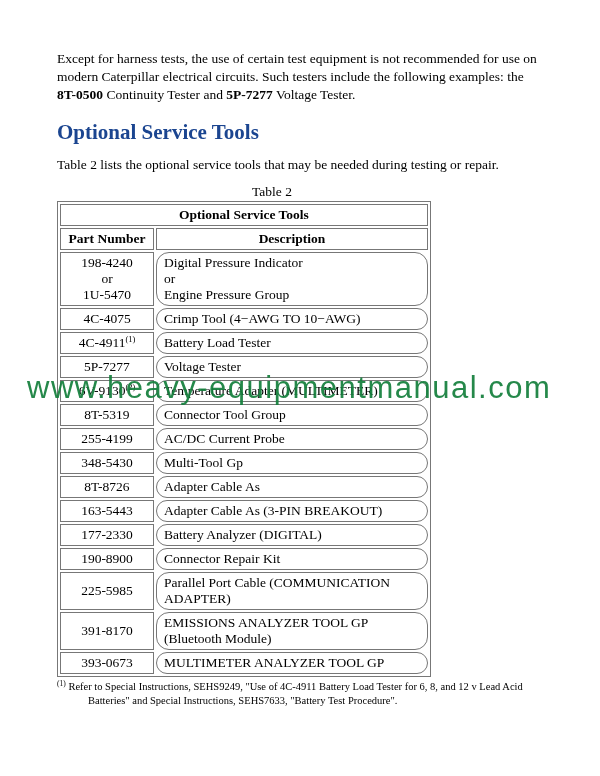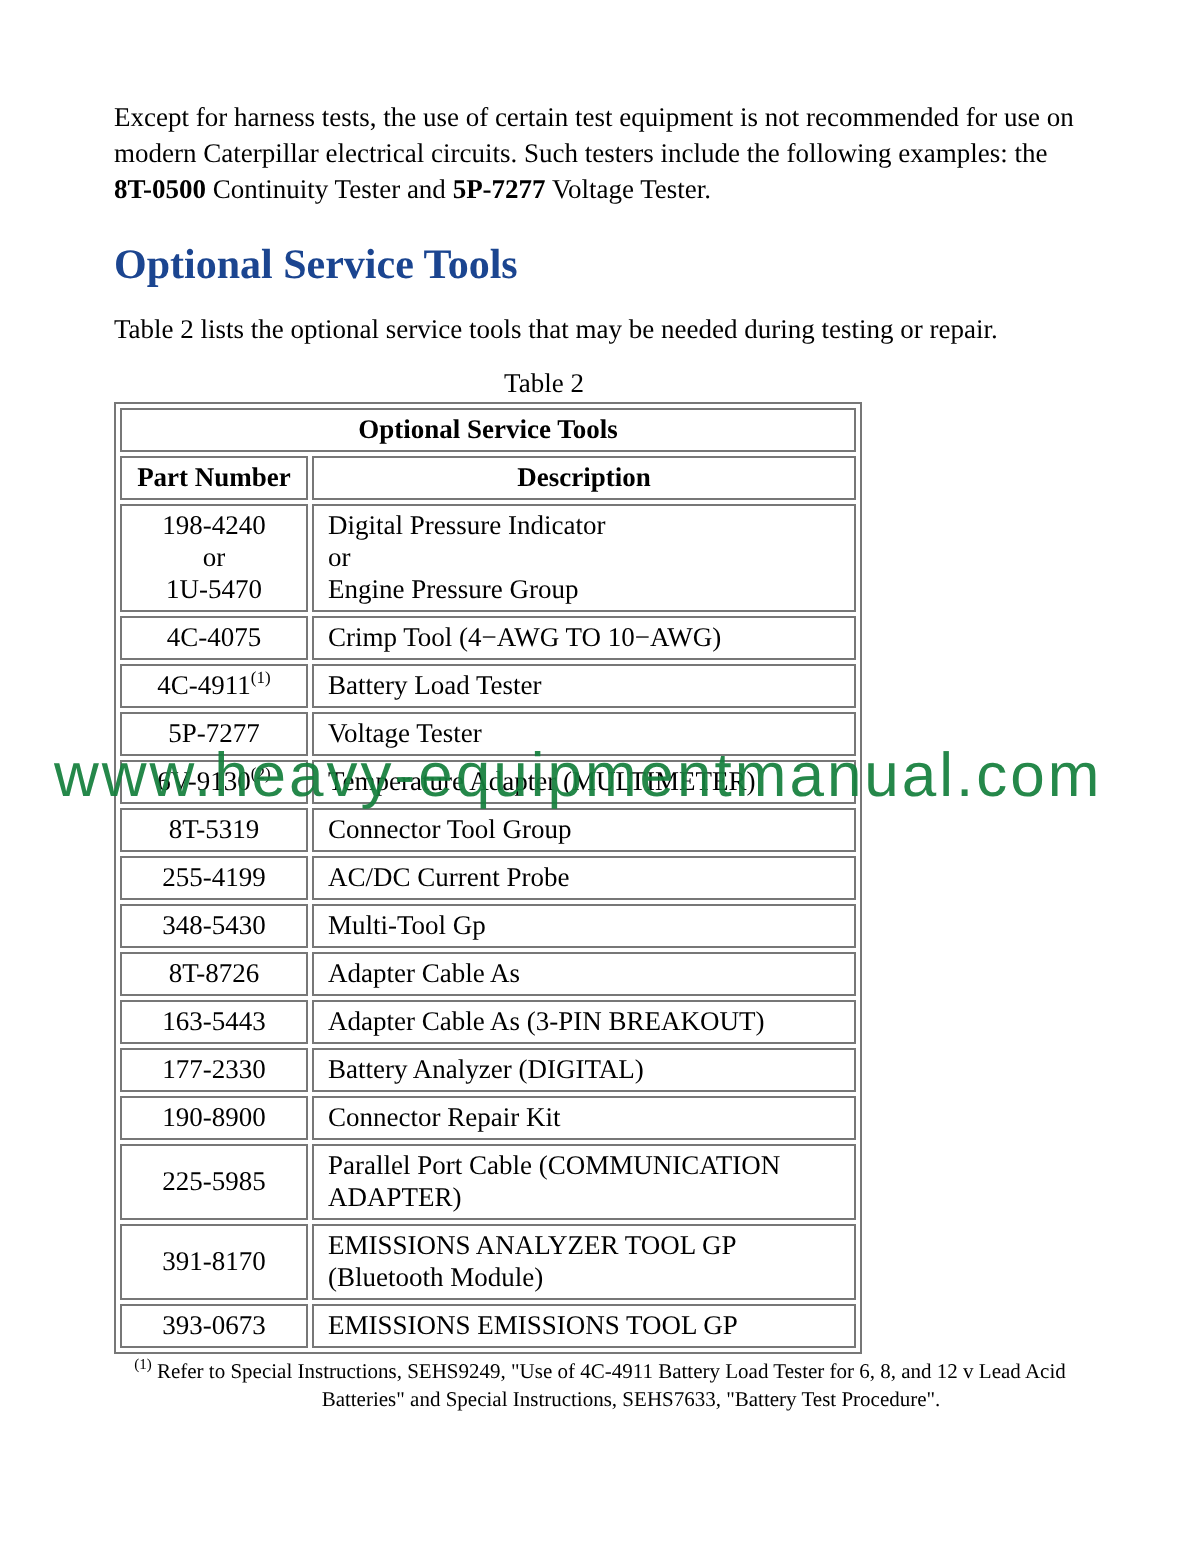--- a/index.html
+++ b/index.html
@@ -22,23 +22,23 @@
     width:374px;border-collapse:separate;border-spacing:2px;
     border:1px solid #777777;background:#ffffff;
   }
   table.tools td,table.tools th{
     border:1px solid #777777;font-size:13.5px;line-height:16px;padding:2px 7px;
     font-family:"Liberation Serif","DejaVu Serif",serif;vertical-align:middle;
   }
   th.tbl-title{text-align:center;font-weight:bold;padding:3px 2px;}
   th.col-head{font-weight:bold;padding:3px 2px;}
   td.part-cell{text-align:center;width:78px;}
-  td.desc-cell{text-align:left;}
+  td.desc-cell{text-align:left;border-radius:13px;}
   sup.cell-sup{font-size:8.5px;line-height:0;}
-  .footnotes{margin-top:3px;text-align:center;}
+  .footnotes{margin-top:3px;}
   .footnote{
     font-size:10.5px;line-height:14px;margin:0 0 6px 0;
     padding-left:31px;text-indent:-31px;
   }
   .footnote sup{font-size:7.5px;line-height:0;}
   .watermark{
     position:absolute;left:27px;top:372px;white-space:nowrap;
     font-family:"Liberation Sans","DejaVu Sans",sans-serif;
     font-size:31px;line-height:32px;letter-spacing:1.5px;opacity:0.93;
     pointer-events:none;
@@ -121,21 +121,21 @@
           <tr>
             <td class="part-cell">225-5985</td>
             <td class="desc-cell">Parallel Port Cable (COMMUNICATION ADAPTER)</td>
           </tr>
           <tr>
             <td class="part-cell">391-8170</td>
             <td class="desc-cell">EMISSIONS ANALYZER TOOL GP (Bluetooth Module)</td>
           </tr>
           <tr>
             <td class="part-cell">393-0673</td>
-            <td class="desc-cell">EMISSIONS EMISSIONS TOOL GP</td>
+            <td class="desc-cell">MULTIMETER ANALYZER TOOL GP</td>
           </tr>
         </tbody>
     </table>
   </div>
 
   <div class="footnotes" id="footnotes">
       <div class="footnote"><sup>(1)</sup> Refer to Special Instructions, SEHS9249, "Use of 4C-4911 Battery Load Tester for 6, 8, and 12 v Lead Acid Batteries" and Special Instructions, SEHS7633, "Battery Test Procedure".</div>
     </div>
 
 </div>

